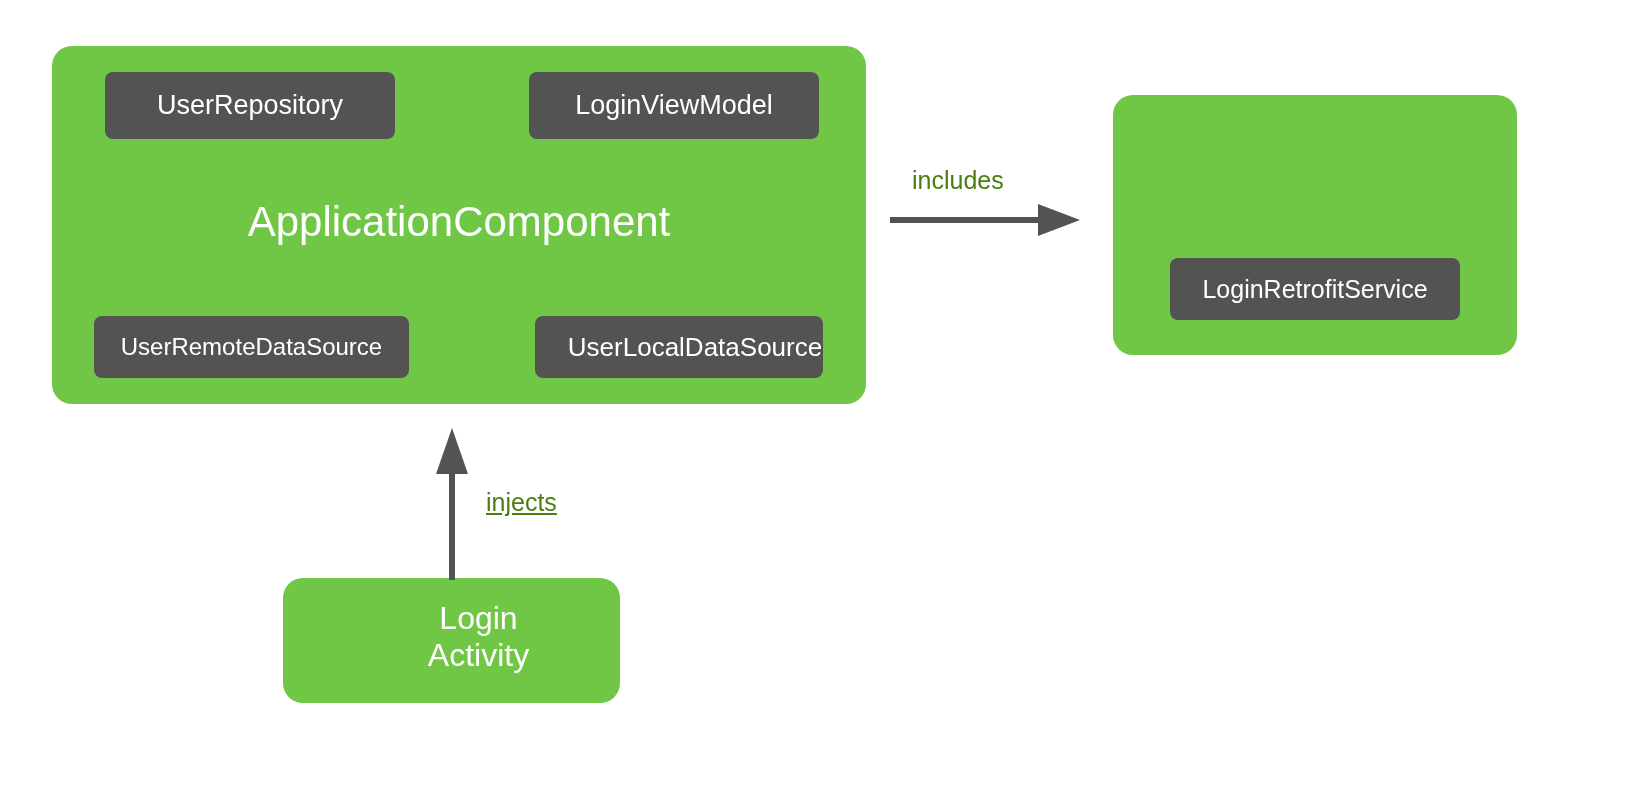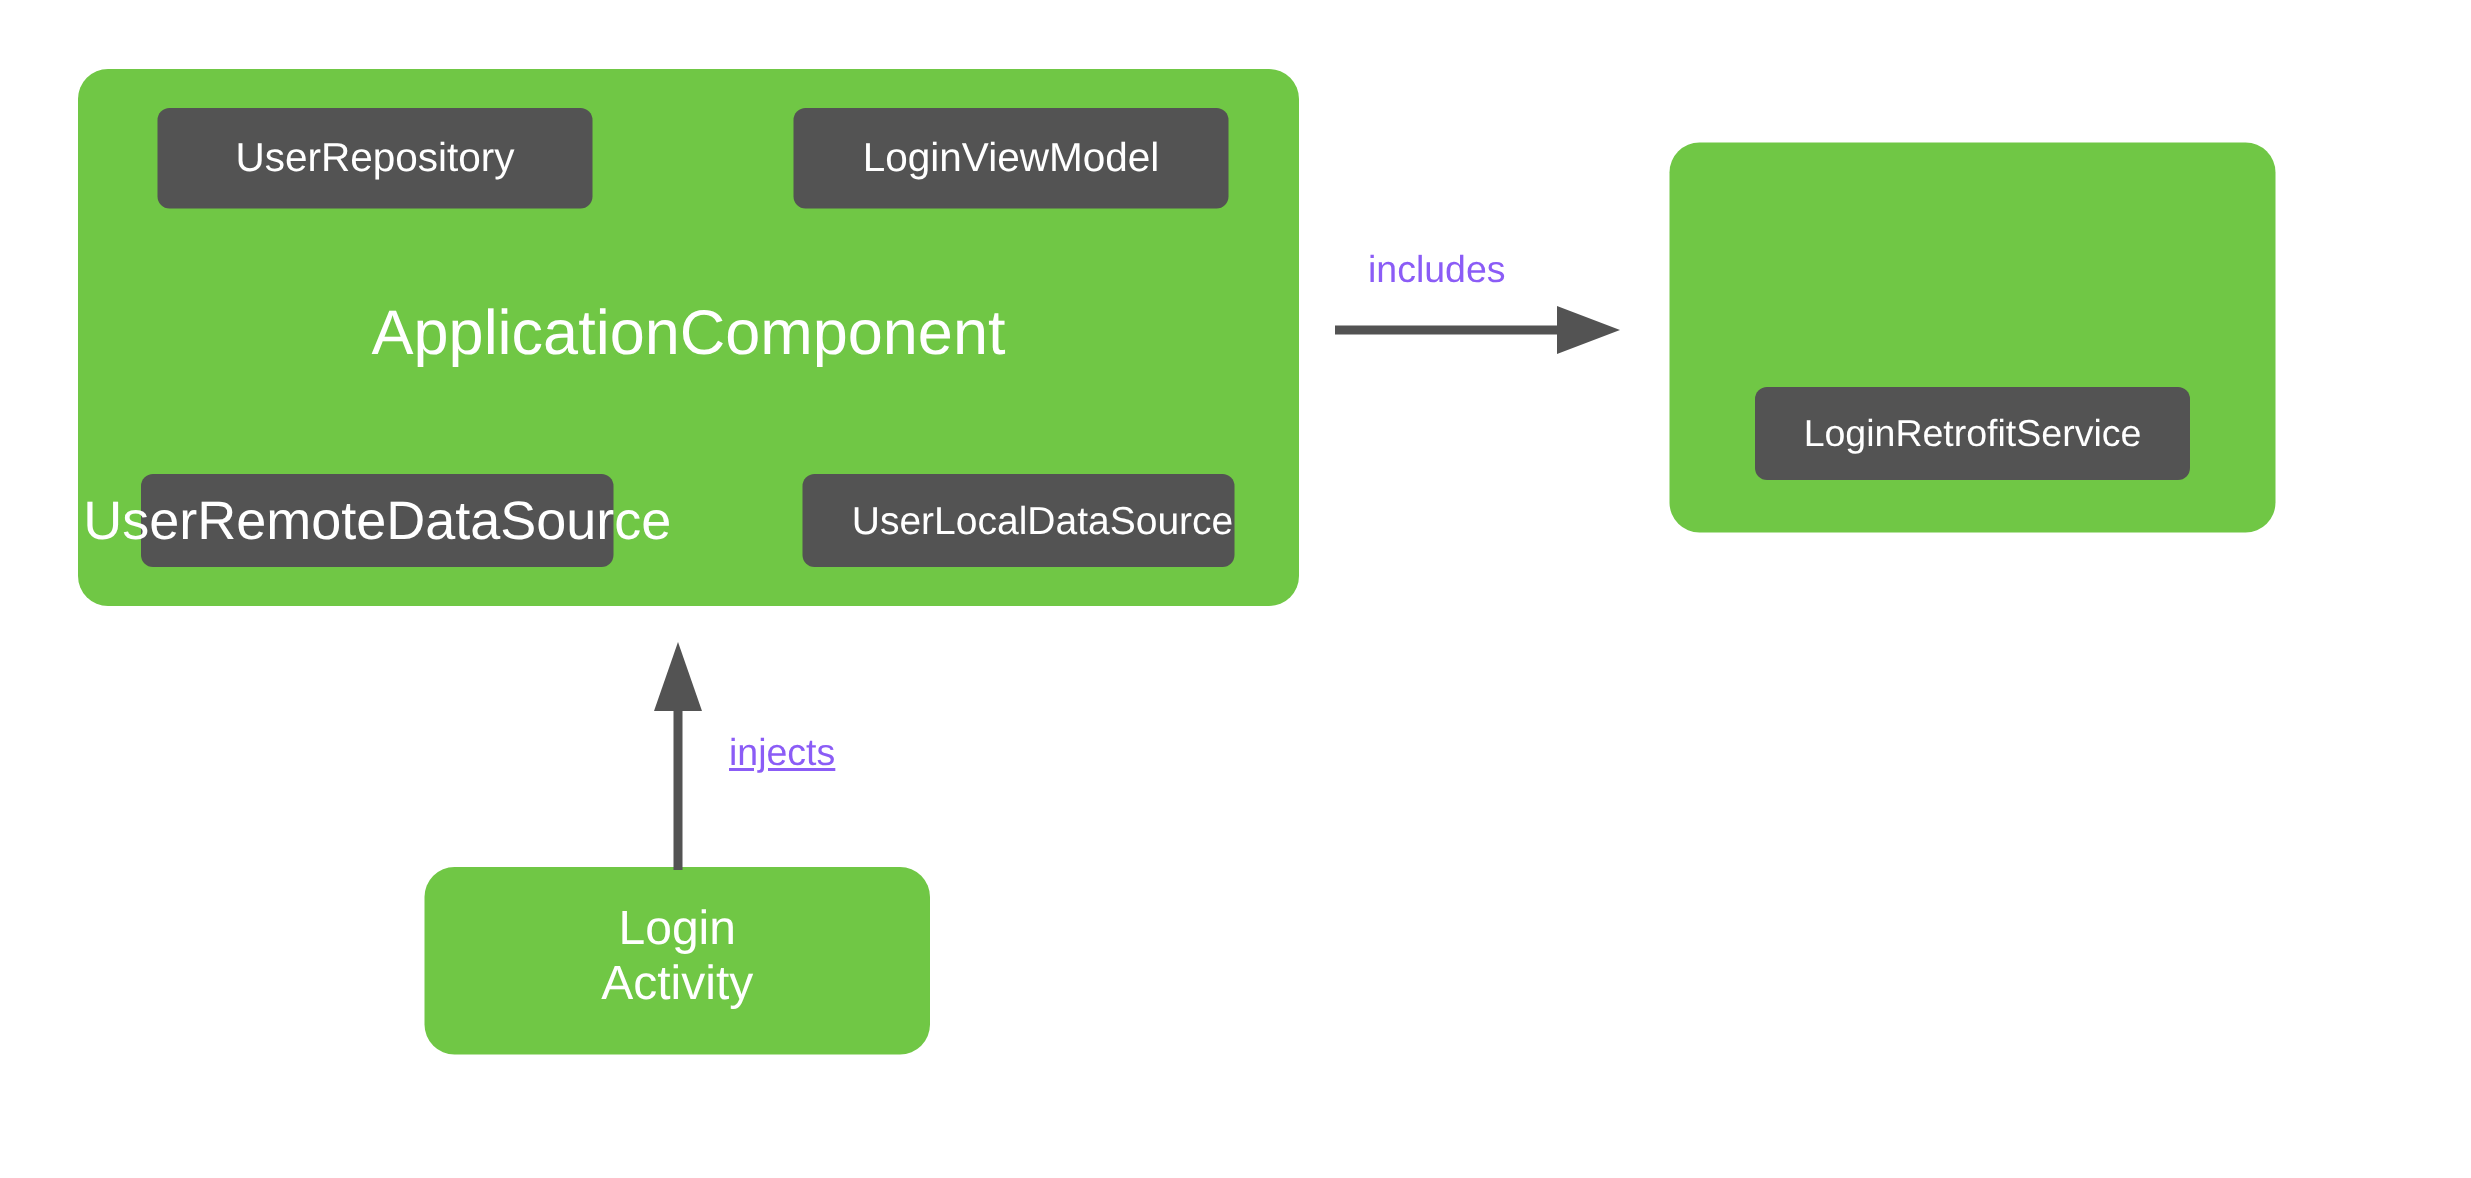--- a/index.html
+++ b/index.html
@@ -70,21 +70,21 @@
     top: 72px;
     width: 290px;
     height: 67px;
     font-size: 27px;
   }
   #chip-user-remote-ds {
     left: 94px;
     top: 316px;
     width: 315px;
     height: 62px;
-    font-size: 36px;
+    font-size: 24px;
   }
   #chip-user-local-ds {
     left: 535px;
     top: 316px;
     width: 288px;
     height: 62px;
     font-size: 26px;
     padding-left: 32px;
   }
 
@@ -114,37 +114,38 @@
     left: 283px;
     top: 578px;
     width: 337px;
     height: 125px;
   }
   #login-activity-title {
     left: 283px;
     top: 600px;
     width: 337px;
     font-size: 32px;
+    padding-left: 27px;
   }
 
   
   .edge-svg {
     position: absolute;
     overflow: visible;
     pointer-events: none;
   }
   #edge-includes-svg { left: 890px; top: 200px; width: 190px; height: 40px; }
   #edge-injects-svg  { left: 432px; top: 428px; width: 40px; height: 152px; }
 
   .edge-line { stroke: #535353; stroke-width: 6; fill: none; }
   .edge-head { fill: #535353; }
 
   .edge-label {
     position: absolute;
-    color: #8b5cf6;
+    color: #4d7c0f;
     white-space: nowrap;
   }
   #label-includes { left: 912px; top: 166px; font-size: 25px; }
   #label-injects  { left: 486px; top: 488px; font-size: 25px; text-decoration: underline; }
 </style>
 </head>
 <body>
 
 <div id="canvas">
 

